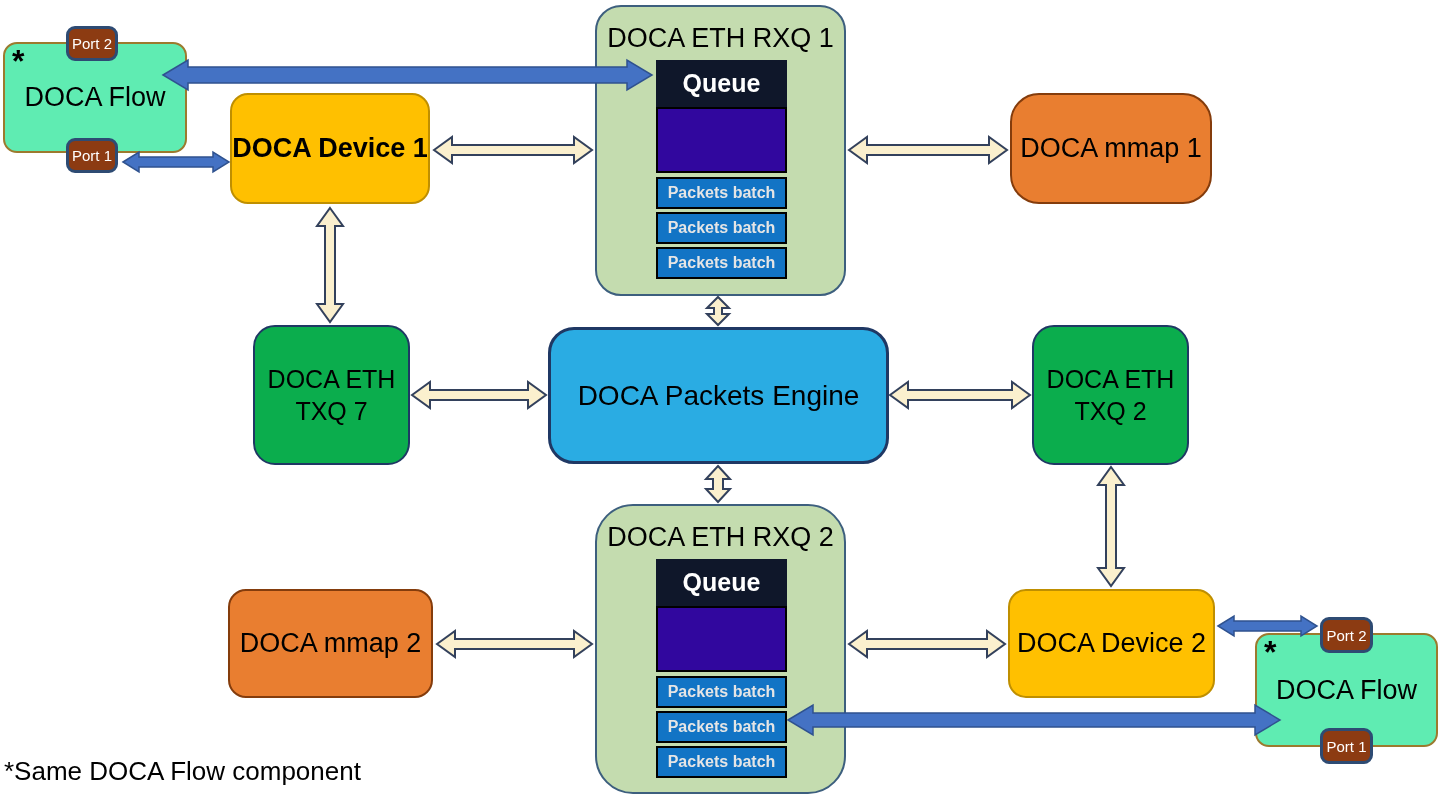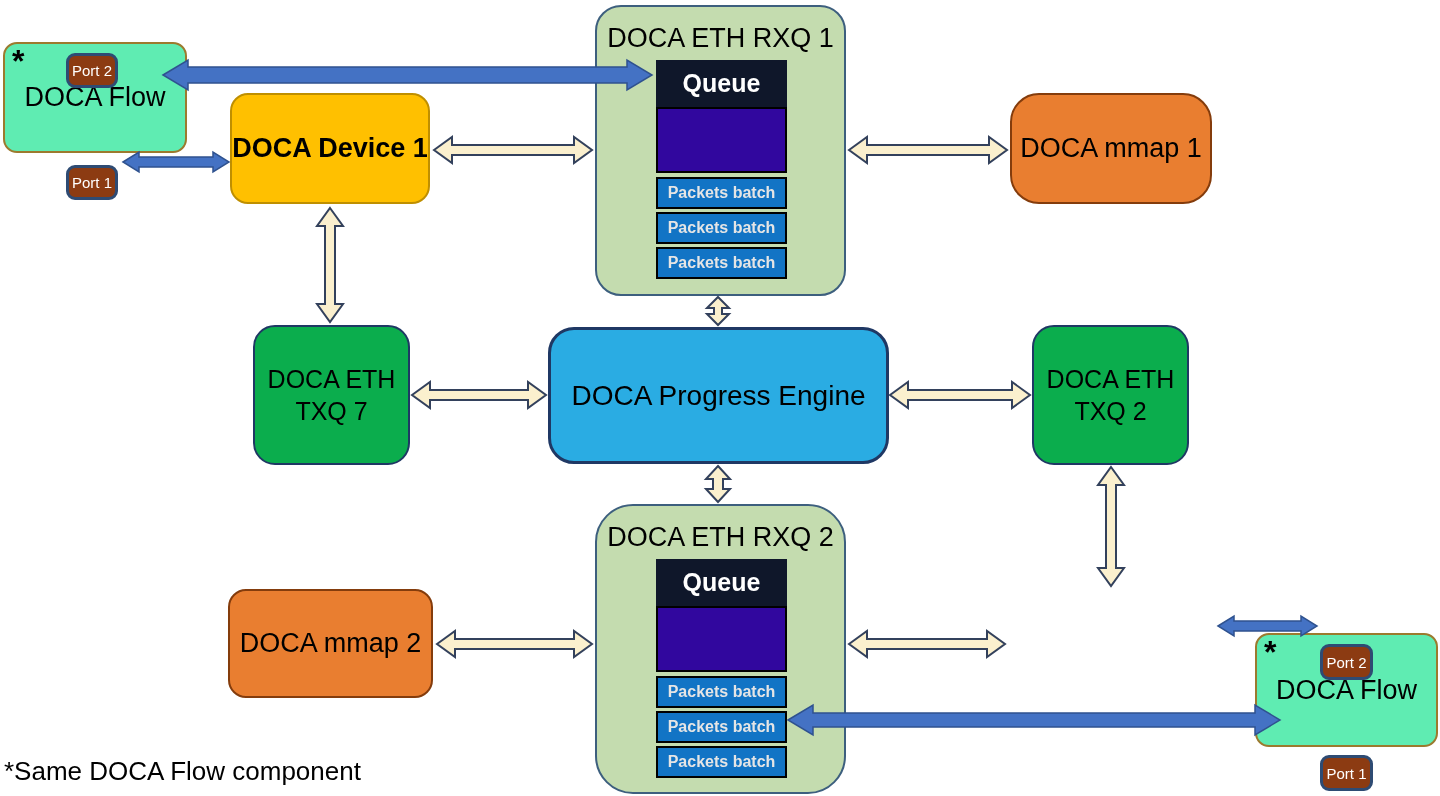--- a/index.html
+++ b/index.html
@@ -8,21 +8,21 @@
   .node{position:absolute;display:flex;align-items:center;justify-content:center;
         text-align:center;box-sizing:border-box;z-index:1;}
   
   .flow{background:#5FECB2;border:2px solid #9C7A2E;border-radius:14px;font-size:27px;}
   #flow1{left:3px;top:42px;width:184px;height:111px;}
   #flow2{left:1255px;top:633px;width:183px;height:114px;}
   .marker{position:absolute;left:7px;top:0px;font-size:32px;font-weight:bold;line-height:1.1;}
   
   .port{position:absolute;background:#8C3B12;border:3px solid #2E4B73;border-radius:9px;
         color:#fff;font-size:15px;display:flex;align-items:center;justify-content:center;
-        box-sizing:border-box;z-index:3;margin-top:27px;}
+        box-sizing:border-box;z-index:3;}
   #port2-1{left:66px;top:26px;width:52px;height:35px;}
   #port1-1{left:66px;top:138px;width:52px;height:35px;}
   #port2-2{left:1320px;top:617px;width:53px;height:36px;}
   #port1-2{left:1320px;top:728px;width:53px;height:36px;}
   
   .device{background:#FFC000;border:2px solid #BF8F00;border-radius:18px;font-size:27px;}
   #device1{left:230px;top:93px;width:200px;height:111px;font-weight:bold;}
   #device2{left:1008px;top:589px;width:207px;height:109px;}
   
   .mmap{background:#E97E30;border:2px solid #843C0C;border-radius:18px;font-size:27px;}
@@ -89,41 +89,44 @@
   <div class="node mmap" id="mmap1">
     <span>DOCA mmap 1</span>
   </div>
 
   <div class="node txq" id="txq1">
     <div>DOCA ETH</div>
     <div>TXQ 7</div>
   </div>
 
   <div class="node" id="engine">
-    <span>DOCA Progress Engine</span>
+    <span>DOCA Packets Engine</span>
   </div>
 
   <div class="node txq" id="txq2">
     <div>DOCA ETH</div>
     <div>TXQ 2</div>
   </div>
 
   <div class="node mmap" id="mmap2">
     <span>DOCA mmap 2</span>
   </div>
 
   <div class="rxq" id="rxq2">
     <div class="rxq-title">DOCA ETH RXQ 2</div>
     <div class="qheader">Queue</div>
     <div class="qempty"></div>
     <div class="qrow r1">Packets batch</div>
     <div class="qrow r2">Packets batch</div>
     <div class="qrow r3">Packets batch</div>
   </div>
 
+  <div class="node device" id="device2">
+    <span>DOCA Device 2</span>
+  </div>
 
   <div class="node flow" id="flow2">
     <span class="marker">*</span>
     <span>DOCA Flow</span>
   </div>
   <div class="port" id="port2-2">
     <span>Port 2</span>
   </div>
   <div class="port" id="port1-2">
     <span>Port 1</span>

